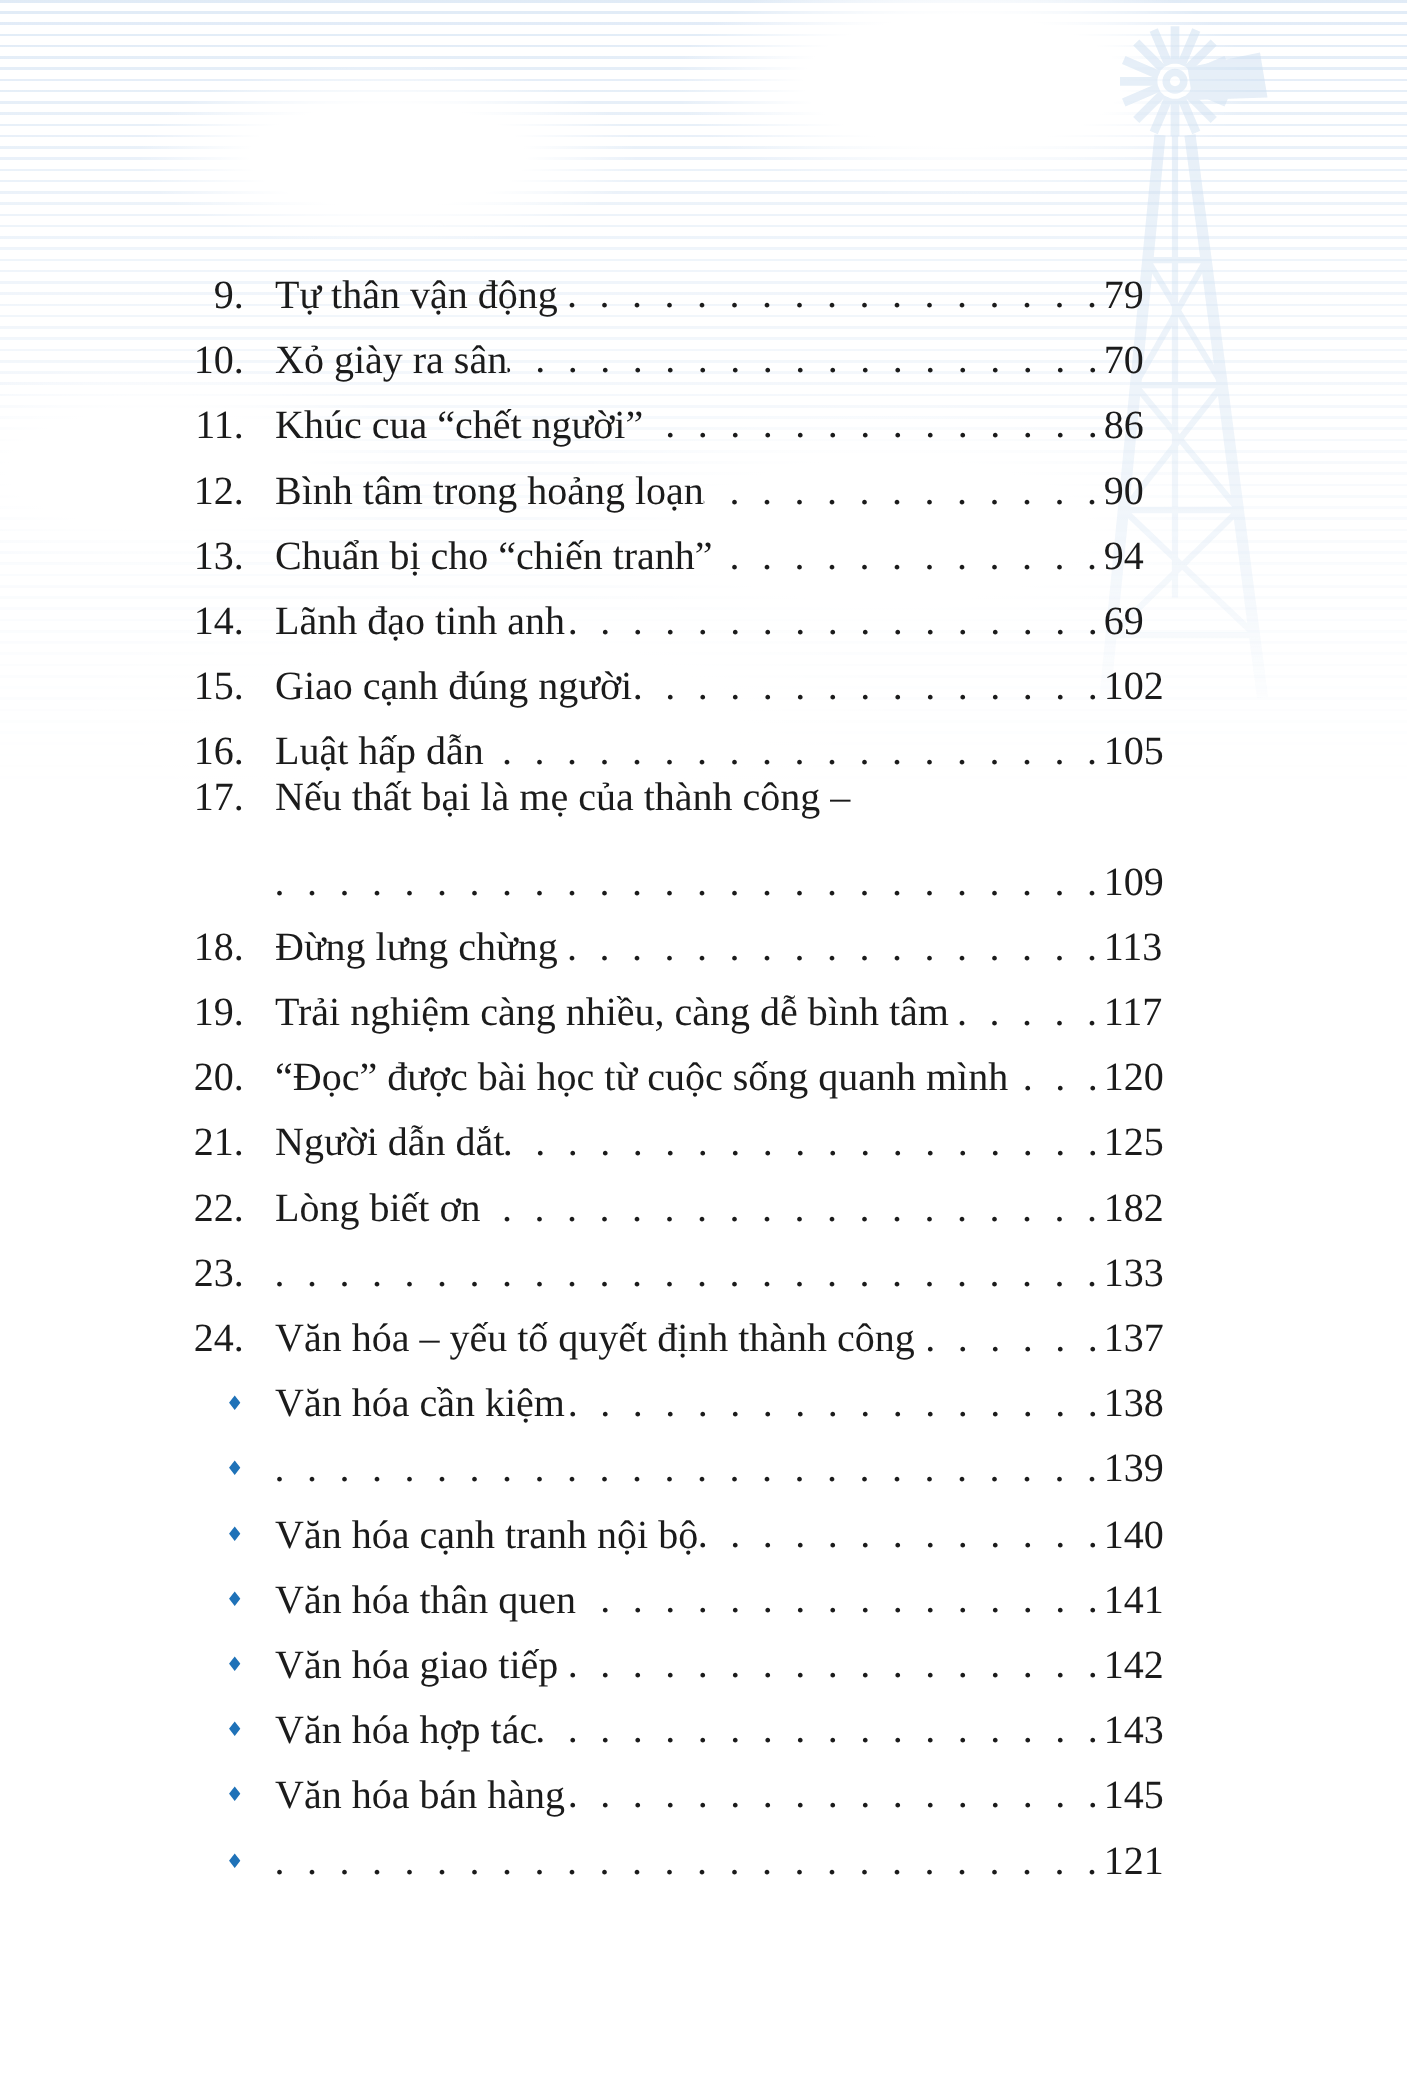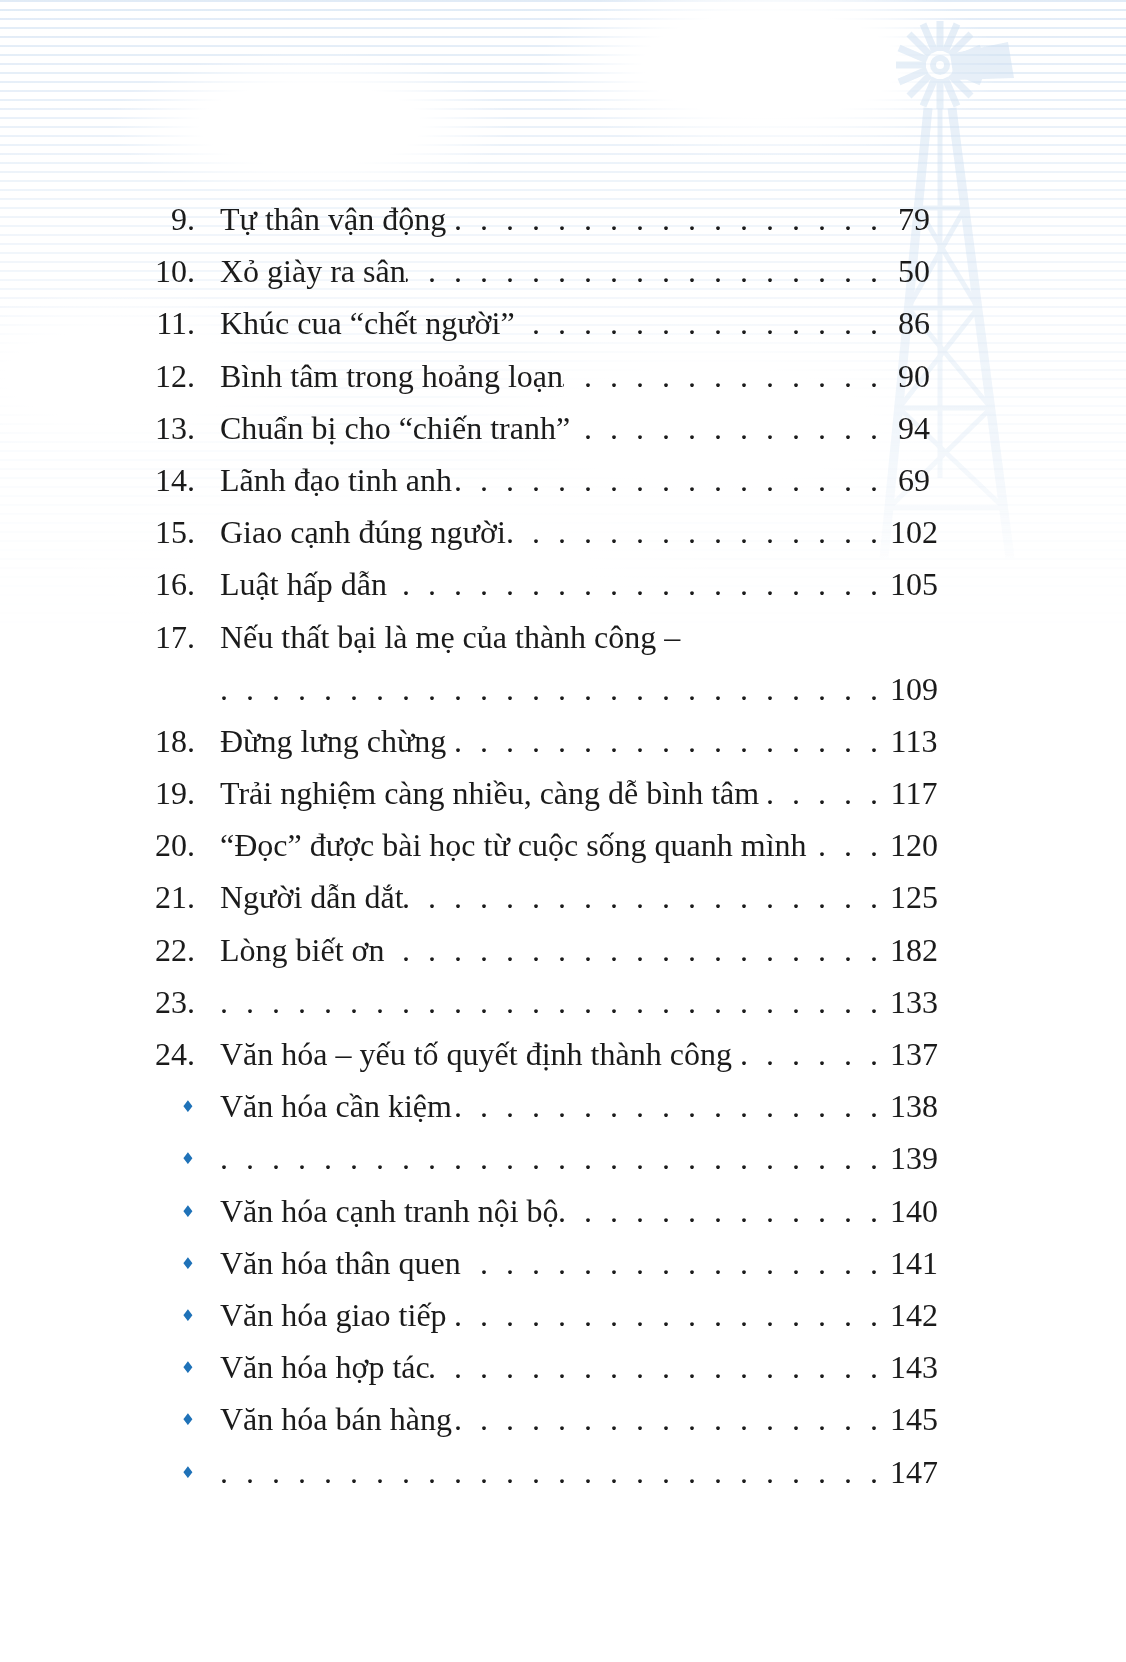--- a/index.html
+++ b/index.html
@@ -32,21 +32,21 @@
   .bullet{
     font-family:"DejaVu Sans", sans-serif;font-size:16px;
     position:relative;top:-5px;
   }
   .title{flex:0 0 auto;}
   .leader{
     flex:1 1 auto;min-width:0;overflow:hidden;white-space:nowrap;
     direction:rtl;letter-spacing:5px;padding-left:10px;
   }
   .row.noleader .leader,.row.noleader .pagenum{visibility:hidden;}
-  .pagenum{flex:0 0 auto;min-width:62px;text-align:center;}
+  .pagenum{flex:0 0 auto;min-width:62px;text-align:left;margin-top:16px;}
 </style>
 </head>
 <body>
 
 <div class="page">
 
   <div class="decor-stripes"></div>
   <div class="cloud c1"></div>
   <div class="cloud c2"></div>
   <div class="cloud c3"></div>
@@ -115,21 +115,21 @@
       <div class="row">
       <span class="num">9.</span>
       <span class="title">Tự thân vận động</span>
       <span class="leader">. . . . . . . . . . . . . . . . . . . . . . . . . . . . . . . . . . . . . . . . . . . . . . . . . . . . . . . . . . . . </span>
       <span class="pagenum">79</span>
     </div>
       <div class="row">
       <span class="num">10.</span>
       <span class="title">Xỏ giày ra sân</span>
       <span class="leader">. . . . . . . . . . . . . . . . . . . . . . . . . . . . . . . . . . . . . . . . . . . . . . . . . . . . . . . . . . . . </span>
-      <span class="pagenum">50</span>
+      <span class="pagenum">70</span>
     </div>
       <div class="row">
       <span class="num">11.</span>
       <span class="title">Khúc cua “chết người”</span>
       <span class="leader">. . . . . . . . . . . . . . . . . . . . . . . . . . . . . . . . . . . . . . . . . . . . . . . . . . . . . . . . . . . . </span>
       <span class="pagenum">86</span>
     </div>
       <div class="row">
       <span class="num">12.</span>
       <span class="title">Bình tâm trong hoảng loạn</span>
@@ -249,17 +249,17 @@
     </div>
       <div class="row">
       <span class="bullet-wrap"><span class="bullet" style="color: rgb(31, 114, 184);">♦</span></span>
       <span class="title">Văn hóa bán hàng</span>
       <span class="leader">. . . . . . . . . . . . . . . . . . . . . . . . . . . . . . . . . . . . . . . . . . . . . . . . . . . . . . . . . . . . </span>
       <span class="pagenum">145</span>
     </div>
       <div class="row">
       <span class="bullet-wrap"><span class="bullet" style="color: rgb(31, 114, 184);">♦</span></span>
       <span class="leader">. . . . . . . . . . . . . . . . . . . . . . . . . . . . . . . . . . . . . . . . . . . . . . . . . . . . . . . . . . . . </span>
-      <span class="pagenum">147</span>
+      <span class="pagenum">121</span>
     </div>
     </div>
 
 </div>
 
 </body></html>

